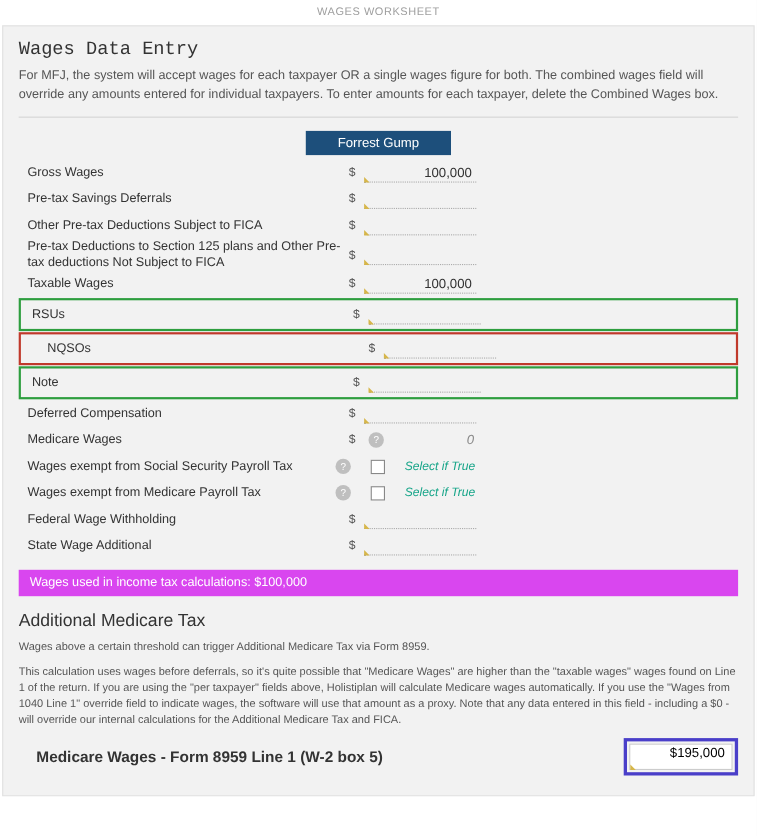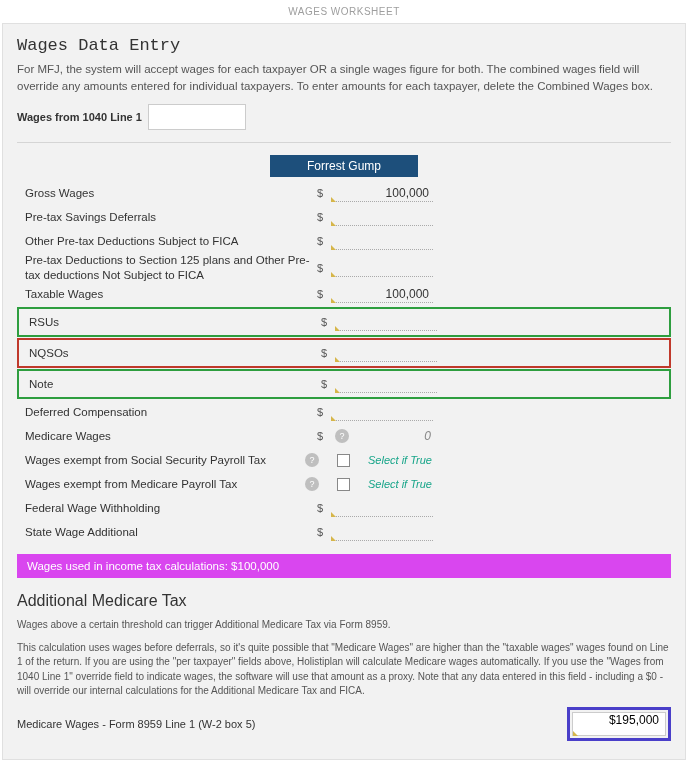--- a/index.html
+++ b/index.html
@@ -6,59 +6,55 @@
 body { font-family: Arial, Helvetica, sans-serif; background: #fff; width: 688px; }
 .header-label { text-align: center; color: #9e9e9e; font-size: 10px; letter-spacing: 0.5px; padding: 6px 0; font-weight: 500; }
 .panel { background: #f2f2f2; border: 1px solid #e0e0e0; margin: 0 2px; padding: 12px 14px 18px 14px; }
 .section-title { font-size: 17px; color: #333; margin-bottom: 6px; font-weight: 400; font-family: Liberation Mono, monospace; }
 .section-desc { font-size: 11.5px; color: #555; line-height: 1.45; margin-bottom: 10px; }
 .field-row { display: flex; align-items: center; gap: 6px; }
 .field-label-bold { font-size: 11px; font-weight: bold; color: #333; }
 .text-input { border: 1px solid #ccc; background: #fff; height: 26px; width: 98px; font-size: 12px; padding: 0 6px; }
 .hr { border: none; border-top: 1px solid #d5d5d5; margin: 12px 0; }
 .name-bar { display: flex; justify-content: center; margin-bottom: 4px; }
-.name-box { background: #1d4f7b; color: #fff; font-size: 12px; padding: 4px 0; width: 148px; text-align: center; }
+.name-box { background: #1d4f7b; color: #fff; font-size: 12px; padding: 4px 0; width: 132px; text-align: center; }
 .data-rows { }
 .drow { display: flex; align-items: center; min-height: 24px; font-size: 11.5px; color: #333; }
 .drow .label { width: 300px; padding-left: 8px; padding-right: 4px; }
 .drow .label.two-line { line-height: 1.25; }
 .drow .currency { width: 14px; color: #555; font-size: 11px; }
 .drow .val { width: 106px; text-align: right; padding-right: 4px; color: #333; font-size: 12px; position: relative; }
 .dotted-under { border-bottom: 1px dotted #aaa; height: 18px; display: flex; align-items: center; justify-content: flex-end; padding-right: 4px; position: relative; }
 .dotted-under::before { content: ''; position: absolute; left: 0; bottom: -1px; width: 0; height: 0; border-left: 5px solid #d6b64a; border-top: 5px solid transparent; }
 .help-icon { width: 14px; height: 14px; border-radius: 50%; background: #bfbfbf; color: #fff; font-size: 9px; display: inline-flex; align-items: center; justify-content: center; margin-left: 4px; }
 .checkbox-cell { display: flex; align-items: center; gap: 18px; margin-left: 2px; }
 .checkbox-box { width: 13px; height: 13px; border: 1px solid #888; background: #fff; }
 .select-txt { color: #17a589; font-size: 11px; font-style: italic; }
 .highlight-green { border: 2px solid #2e9e3f; padding: 1px 2px; margin: 1px 0; }
-.highlight-red { border: 2px solid #c0392b; padding: 1px 2px; margin: 1px 0; }
+.highlight-red { border: 2px solid #c0392b; padding: 1px 16px; margin: 1px 0; }
 .calc-banner { background: #d946ef; color: #fff; font-size: 11.5px; padding: 6px 10px; margin-top: 10px; }
 .amt-section-title { font-size: 16px; color: #333; margin: 14px 0 8px 0; font-weight: 400; }
 .amt-desc { font-size: 10px; color: #555; line-height: 1.45; margin-bottom: 8px; }
 .mw-row { display: flex; align-items: center; justify-content: space-between; margin-top: 8px; }
-.mw-label { font-size: 11px; font-weight: normal; color: #333; }
+.mw-label { font-size: 14px; font-weight: bold; color: #333; margin-left: 16px; }
 .mw-input-wrap { border: 3px solid #4a3fc9; padding: 2px; }
 .mw-input { border: 1px solid #ccc; background: #fff; height: 24px; width: 94px; text-align: right; font-size: 12px; padding: 0 6px; position: relative; }
 .mw-input::after { content: ''; position: absolute; left: 0; bottom: -1px; width: 0; height: 0; border-left: 5px solid #d6b64a; border-top: 5px solid transparent; }
 .italic0 { font-style: italic; color: #888; }
 </style>
 </head>
 <body>
 
 <div class="header-label">WAGES WORKSHEET</div>
 
 <div class="panel">
 
   <div class="section-title">Wages Data Entry</div>
   <div class="section-desc">For MFJ, the system will accept wages for each taxpayer OR a single wages figure for both. The combined wages field will override any amounts entered for individual taxpayers. To enter amounts for each taxpayer, delete the Combined Wages box.</div>
 
-  <div class="field-row">
-    <span class="field-label-bold">Wages from 1040 Line 1</span>
-    <input class="text-input" type="text" value="" style="">
-  </div>
 
   <hr class="hr">
 
   <div class="name-bar">
     <div class="name-box">Forrest Gump</div>
   </div>
 
   <div class="data-rows">
 
     <div class="drow">

